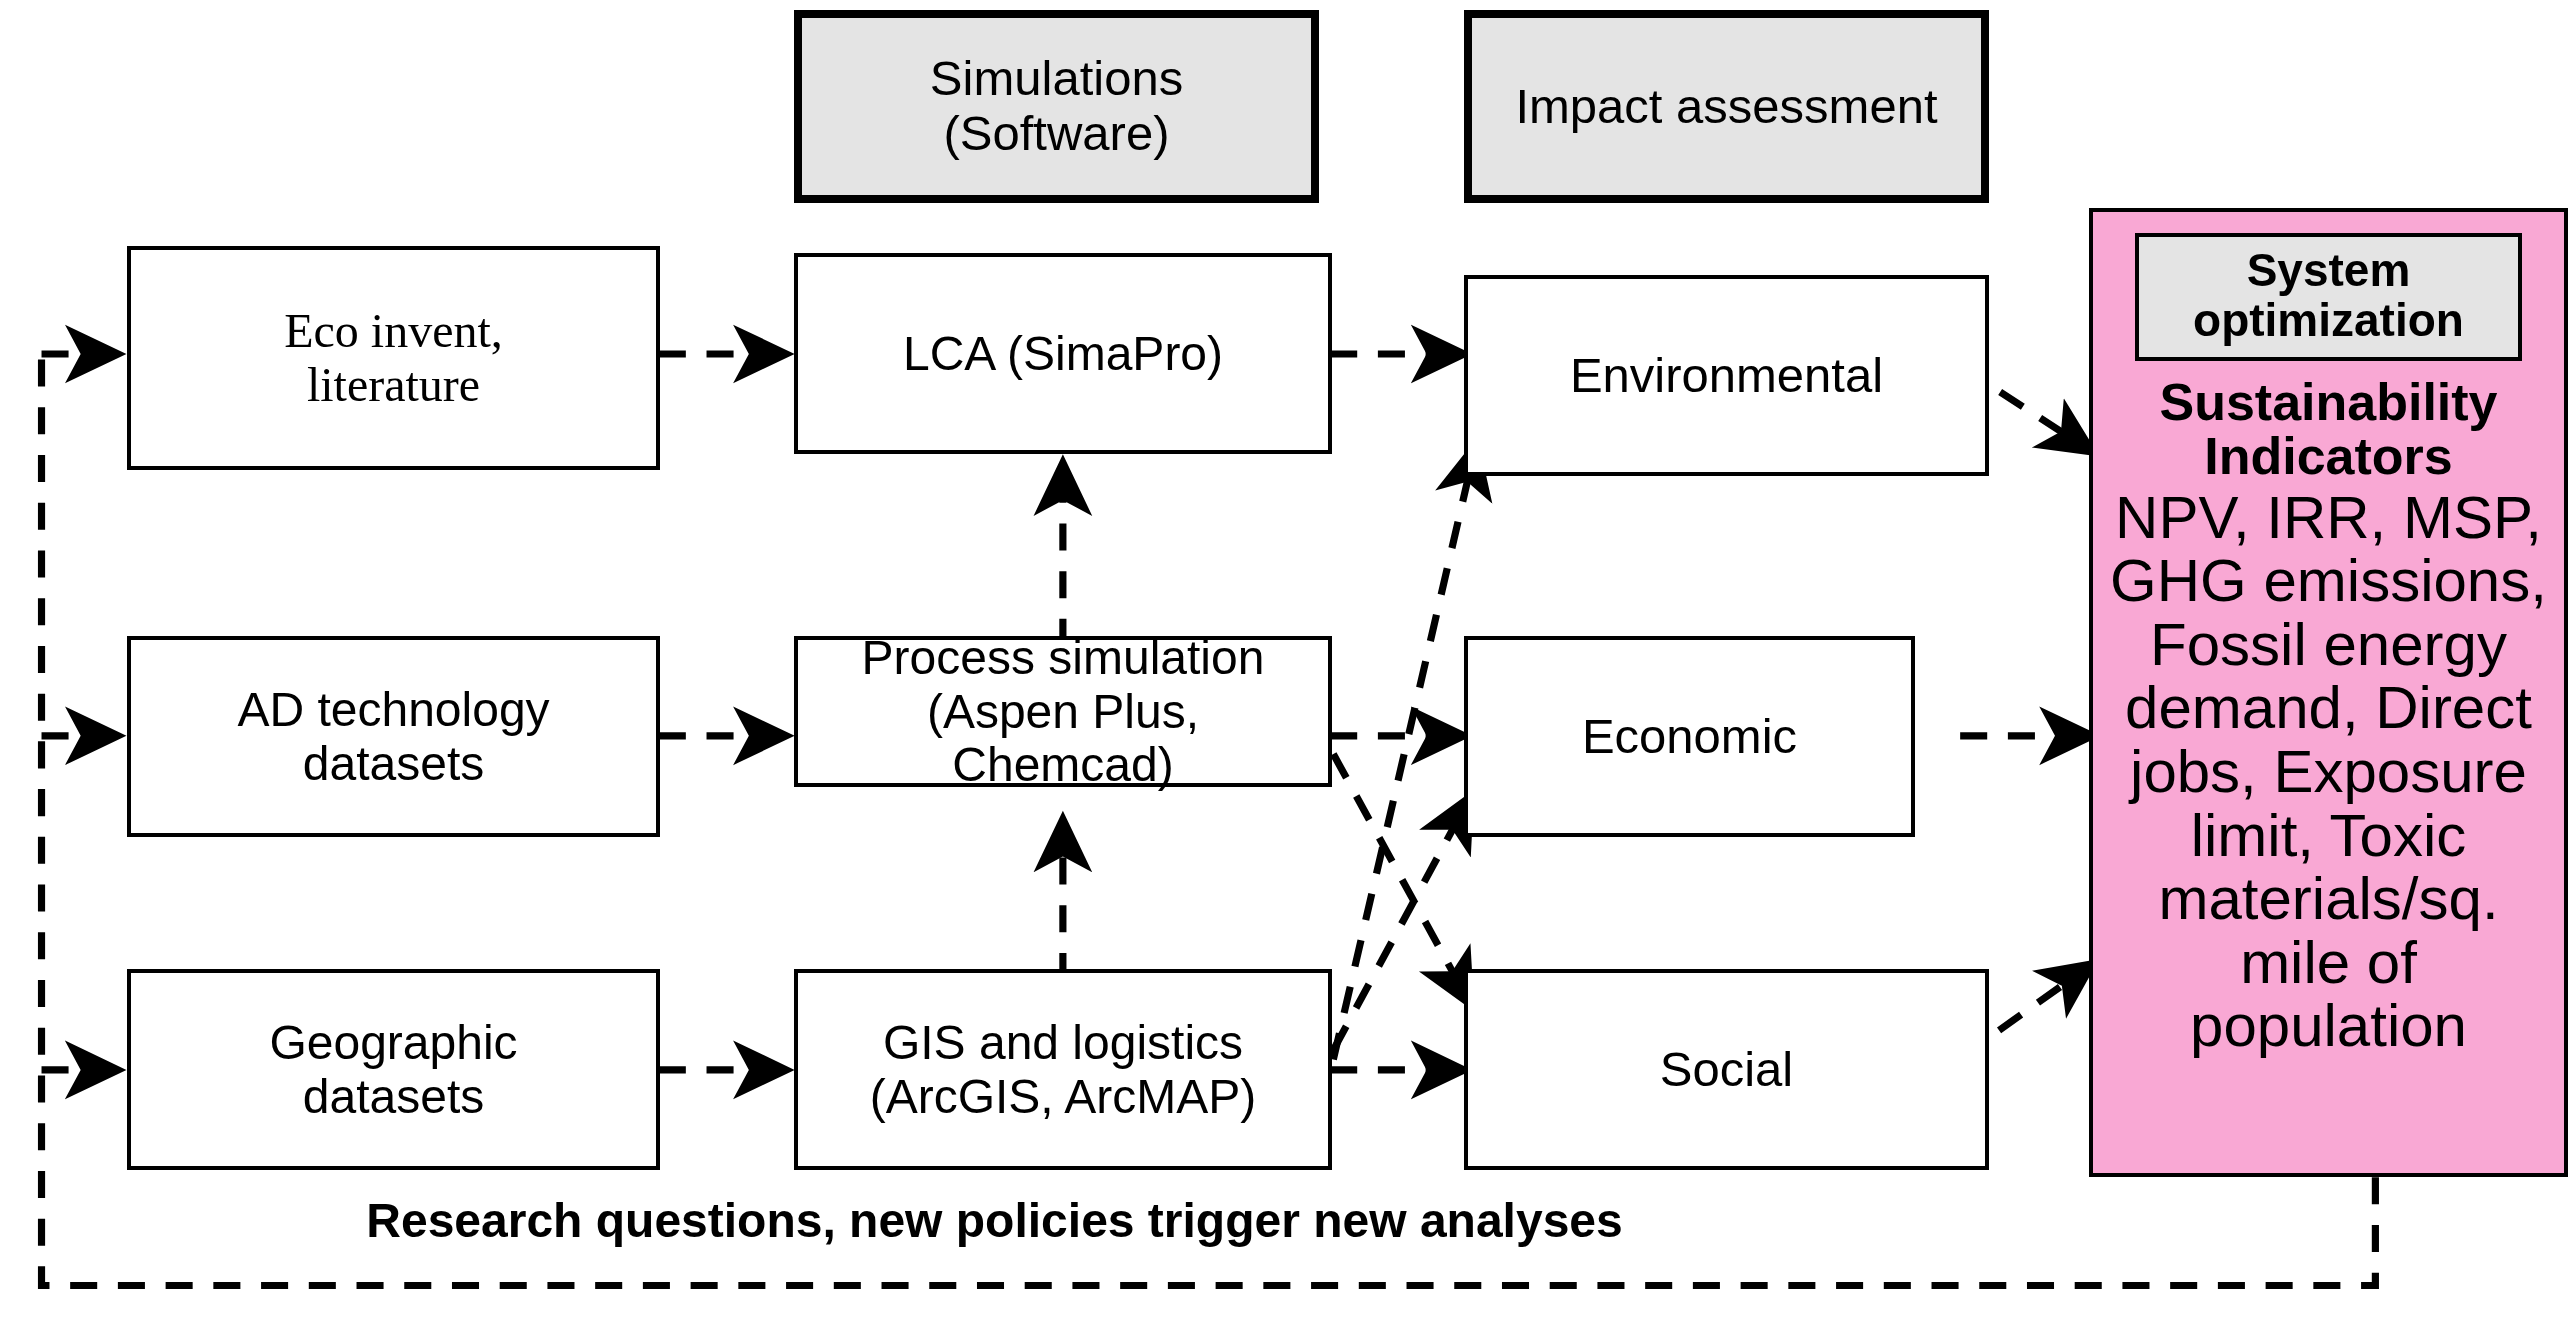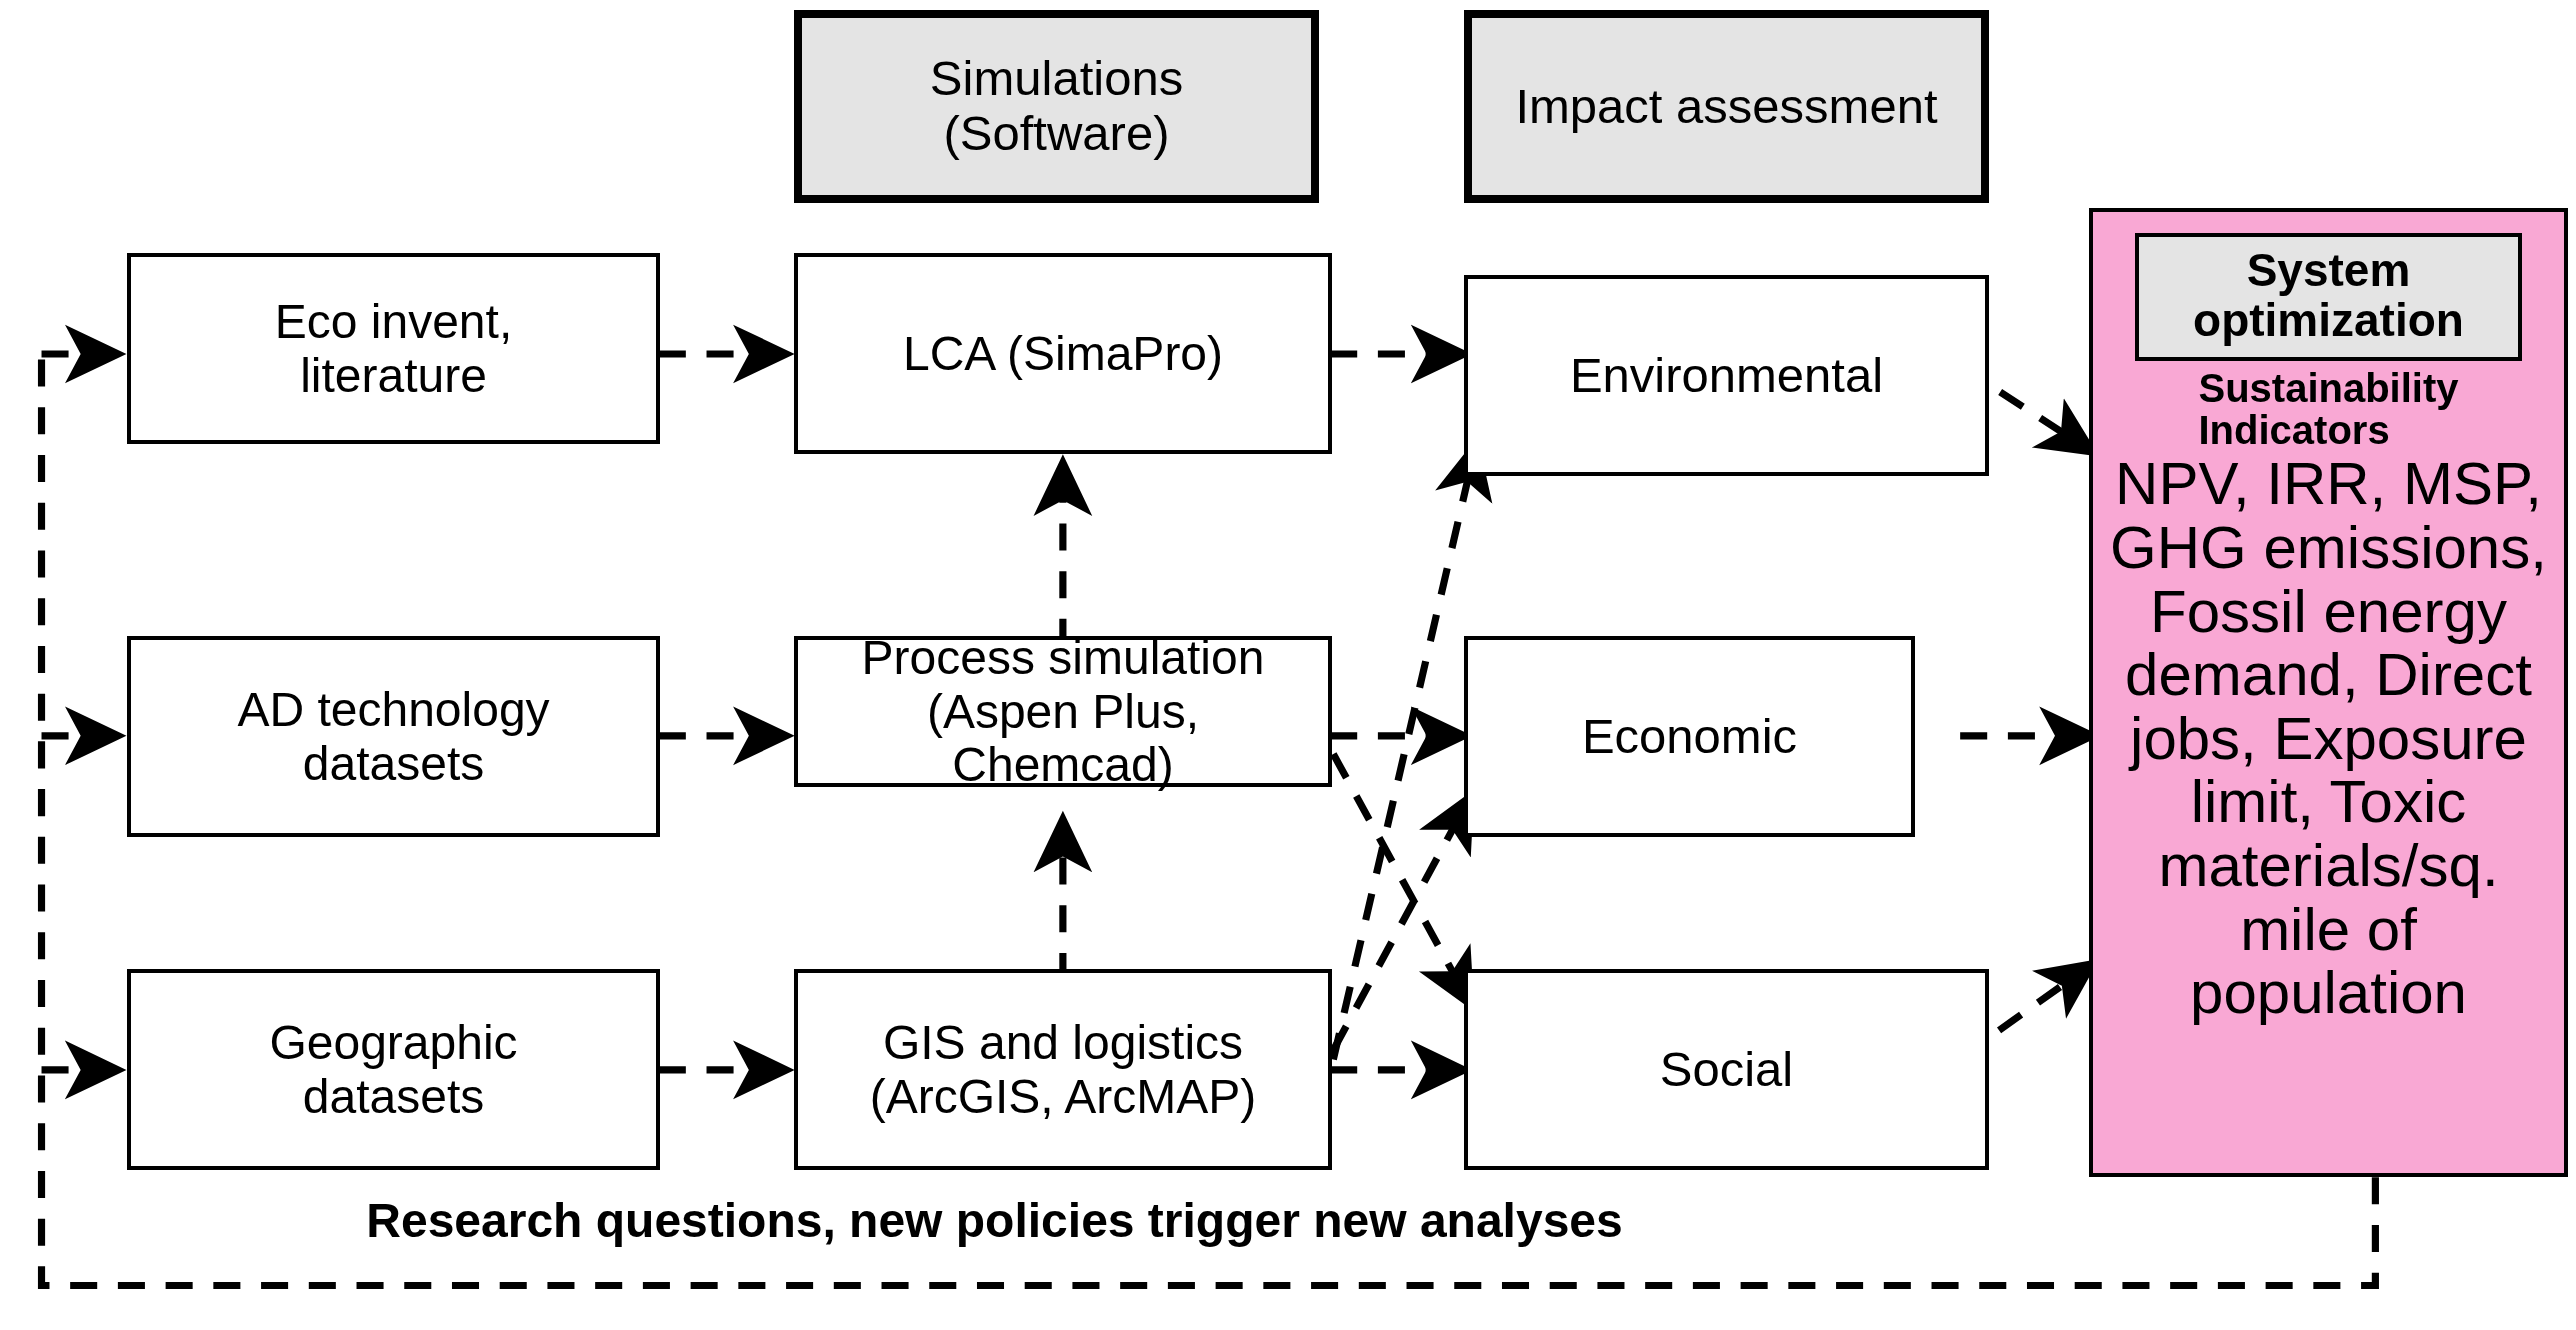--- a/index.html
+++ b/index.html
@@ -73,24 +73,24 @@
     background: #e4e4e4;
     border: 4px solid #000000;
     font-size: 46px;
     font-weight: bold;
     text-align: center;
     line-height: 1.1;
     padding: 8px 0 11px 0;
     white-space: pre-line;
   }
   .opt-subtitle {
-    margin-top: 6px;
-    font-size: 40px;
+    margin-top: 14px;
+    font-size: 52px;
     font-weight: bold;
-    text-align: left;
+    text-align: center;
     line-height: 1.05;
     white-space: pre-line;
   }
   .opt-body {
     margin-top: 1.6px;
     font-size: 60px;
     text-align: center;
     line-height: 1.06;
     padding: 0 8px;
   }
@@ -147,21 +147,21 @@
 
   <div class="node header-node" style="left:794px; top:9.5px; width:525px; height:193px;">
     <span class="node-label">Simulations
 (Software)</span>
   </div>
 
   <div class="node header-node" style="left:1464px; top:9.5px; width:525px; height:193px;">
     <span class="node-label">Impact assessment</span>
   </div>
 
-  <div class="node proc-node" style="left:127px; top:253px; width:533px; height:191px;">
+  <div class="node proc-node" style="left:127px; top:246px; width:533px; height:224px;font-family:Liberation Serif, serif;">
     <span class="node-label">Eco invent,
 literature</span>
   </div>
 
   <div class="node proc-node" style="left:127px; top:636px; width:533px; height:201px;">
     <span class="node-label">AD technology
 datasets</span>
   </div>
 
   <div class="node proc-node" style="left:127px; top:969px; width:533px; height:201px;">

